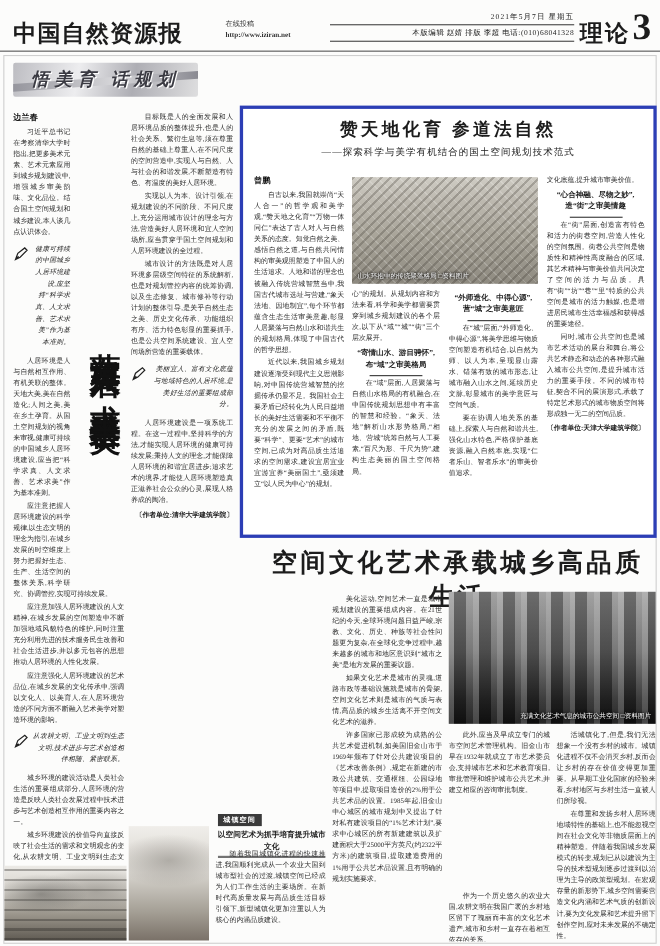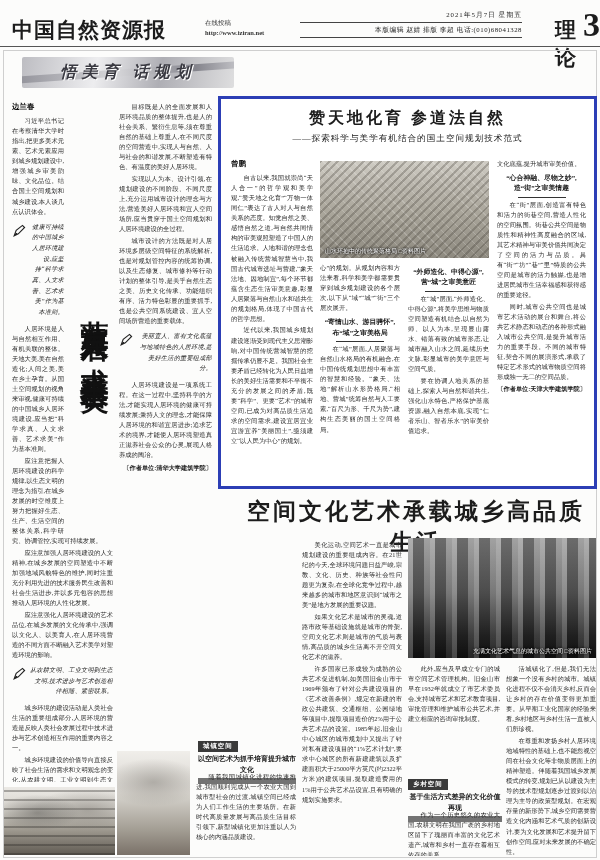--- a/index.html
+++ b/index.html
@@ -6,26 +6,26 @@
   .page{position:relative;width:600px;height:860px;background:#fcfcfb;overflow:hidden;
         font-family:"Liberation Serif","DejaVu Serif",serif;color:#1c1c1c;}
   .frame{position:absolute;left:3px;top:50px;width:592px;height:806px;border:1px solid #cfcfcf;}
   
   .masthead{position:absolute;left:12px;top:16px;font-size:21px;font-weight:bold;letter-spacing:1px;}
   .mast-side{position:absolute;left:205px;top:18px;font-size:6.5px;line-height:1.5;color:#333;}
   .mast-side .url{font-weight:bold;}
   .hdr-right{position:absolute;left:300px;top:10px;width:222px;text-align:right;font-size:6.8px;color:#222;}
   .hdr-right .date{padding-bottom:2px;letter-spacing:1px;}
   .hdr-right .eds{border-top:1px solid #444;border-bottom:1px solid #444;padding:2px 0;letter-spacing:.5px;}
-  .sec-block{position:absolute;left:527px;top:8px;display:flex;align-items:flex-start;margin-left:28px;}
+  .sec-block{position:absolute;left:527px;top:8px;display:flex;align-items:flex-start;}
   .sec-name{font-size:21px;font-weight:bold;letter-spacing:2px;margin-top:8px;}
   .sec-num{font-size:34px;font-weight:bold;line-height:1;margin-left:2px;}
   .hrule{position:absolute;left:0;top:46px;width:600px;height:1px;background:#555;}
   
-  .kicker{position:absolute;left:22px;top:57px;width:212px;height:31px;border-radius:2px;
+  .kicker{position:absolute;left:12px;top:57px;width:168px;height:31px;border-radius:2px;
     background:linear-gradient(100deg,#bdbdc2,#ededef 35%,#aeaeb4 65%,#dededf);
     display:flex;align-items:center;justify-content:center;overflow:hidden;}
   .kicker::before{content:"";position:absolute;left:-10px;top:12px;width:230px;height:7px;
     background:linear-gradient(90deg,#8f8f97,#d7d7da 45%,#84848c 80%,#c9c9cd);transform:rotate(-4deg);}
   .kicker-text{position:relative;font-size:16px;font-weight:bold;font-style:italic;letter-spacing:5px;
     color:#3a3a42;text-shadow:1px 1px 0 #fff;}
   
   .lead{position:absolute;left:236px;top:52px;width:352px;font-size:7.2px;line-height:15px;
     text-align:justify;color:#222;}
   
@@ -65,21 +65,21 @@
     border:3px solid #2c3eb5;box-sizing:border-box;}
   .f-headline{margin-top:9px;text-align:center;font-size:16px;font-weight:bold;letter-spacing:3px;}
   .f-sub{text-align:center;font-size:8.6px;letter-spacing:1px;margin-top:4px;color:#222;}
   .bsub{font-weight:bold;font-size:6.9px;line-height:1.5;text-align:center;text-indent:0;margin:4px 0 2px;}
   .bsub::after{content:"";display:block;width:48px;height:1px;background:#333;margin:3px auto 2px;}
   
   .b-headline{position:absolute;left:236px;top:496px;width:360px;text-align:center;
     font-size:23px;font-weight:bold;letter-spacing:3px;}
   .chip{display:inline-block;background:#3a3a3a;color:#fff;font-size:6.4px;font-weight:bold;
     padding:1px 5px;letter-spacing:1px;}
-  .inset{border-bottom:6px solid #737373;padding-bottom:3px;margin-bottom:3px;}
+  .inset{border-bottom:2px solid #737373;padding-bottom:3px;margin-bottom:3px;}
   .inset-sub{font-weight:bold;font-size:7px;line-height:1.5;text-align:center;margin-top:2px;}
 </style>
 </head>
 <body>
 
 <div class="page">
 
   <div class="masthead">中国自然资源报</div>
   <div class="mast-side">
     <div>在线投稿</div>
@@ -199,26 +199,20 @@
     <p class="body">许多国家已形成较为成熟的公共艺术促进机制,如美国旧金山市于1969年颁布了针对公共建设项目的《艺术改善条例》,规定在新建的市政公共建筑、交通枢纽、公园绿地等项目中,提取项目造价的2%用于公共艺术品的设置。1985年起,旧金山中心城区的城市规划中又提出了针对私有建设项目的“1%艺术计划”,要求中心城区的所有新建建筑以及扩建面积大于25000平方英尺(约2322平方米)的建筑项目,提取建造费用的1%用于公共艺术品设置,且有明确的规划实施要求。</p>
   </div>
 
   <div class="photo ph-gallery" style="left:408px;top:538px;width:188px;height:120px;">
     <div class="caption">充满文化艺术气息的城市公共空间 □资料图片</div>
   </div>
 
   <div class="col" style="left:408px;top:664px;width:92px;height:106px;">
     <p class="body">此外,应当及早成立专门的城市空间艺术管理机构。旧金山市早在1932年就成立了市艺术委员会,支持城市艺术和艺术教育项目,审批管理和维护城市公共艺术,并建立相应的咨询审批制度。</p>
   </div>
-  <div class="col" style="left:408px;top:772px;width:94px;">
-    <div class="inset">
-      <span class="chip">乡村空间</span>
-      <div class="inset-sub">基于生活方式差异的文化价值再现</div>
-    </div>
-  </div>
   <div class="col" style="left:408px;top:810px;width:92px;height:46px;">
     <p class="body">作为一个历史悠久的农业大国,农耕文明在我国广袤的乡村地区留下了瑰丽而丰富的文化艺术遗产,城市和乡村一直存在着相互依存的关系。</p>
   </div>
 
   <div class="col" style="left:506px;top:664px;width:90px;height:192px;">
     <p class="body">活城镇化了,但是,我们无法想象一个没有乡村的城市。城镇化进程不仅不会消灭乡村,反而会让乡村的存在价值变得更加重要。从早期工业化国家的经验来看,乡村地区与乡村生活一直被人们所珍视。</p>
     <p class="body">在尊重和发扬乡村人居环境地域特性的基础上,也不能忽视空间在社会文化等非物质层面上的精神塑造。伴随着我国城乡发展模式的转变,规划已从以建设为主导的技术型规划逐步过渡到以治理为主导的政策型规划。在宏观存量的新形势下,城乡空间需要营造文化内涵和艺术气质的创新设计,要为文化发展和艺术提升留下创作空间,应对未来发展的不确定性。</p>
 
   </div>
 

